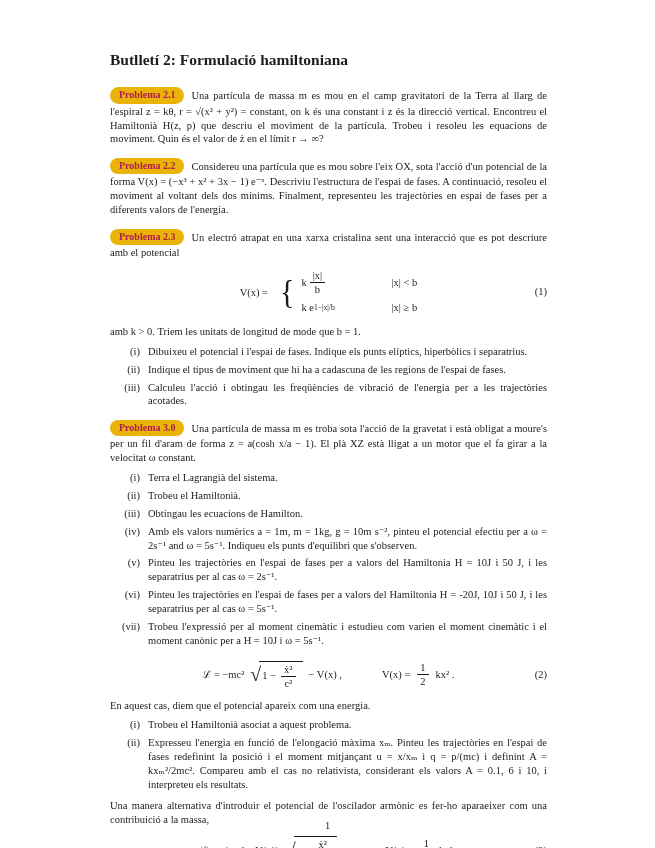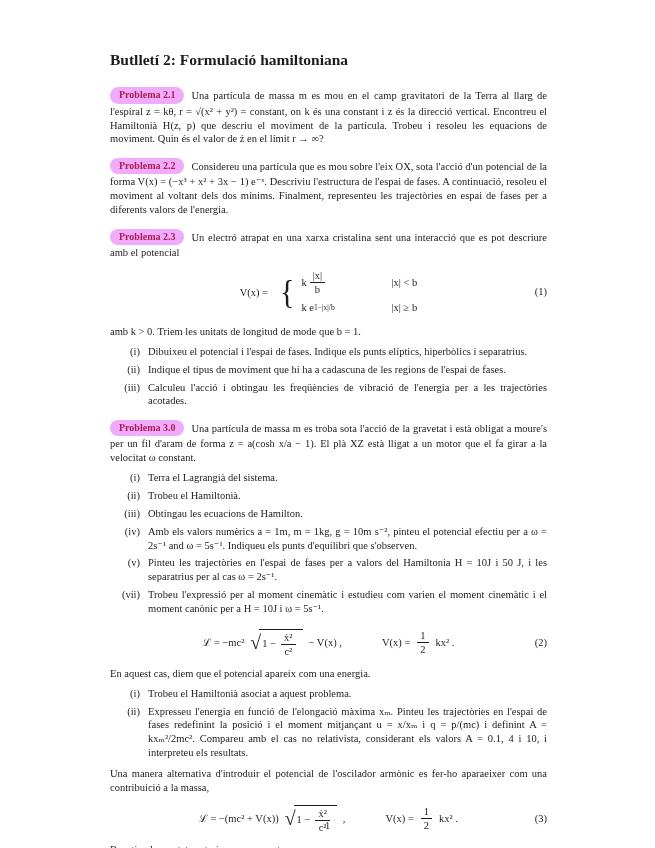--- a/index.html
+++ b/index.html
@@ -14,21 +14,21 @@
     font-size: 10.5px;
     line-height: 1.32;
     padding: 50px 60px 30px 62px;
     overflow: hidden;
   }
   h1.title { font-size: 15.5px; font-weight: bold; margin: 0 0 18px 0; }
   .problem { margin-top: 13px; }
   .para { margin: 0; text-align: justify; }
   .badge {
     display: inline-block;
-    background: #f0abfc;
+    background: #eab308;
     color: #ad1e4e;
     font-weight: bold;
     font-size: 10px;
     padding: 1px 9px 2px 9px;
     border-radius: 9px;
     margin-right: 7px;
     position: relative; top: -1px;
     white-space: nowrap;
   }
   .items { margin: 6px 0 0 0; }
@@ -141,20 +141,24 @@
       </div>
       <div class="item">
         <span class="item-label">(iv)</span>
         <span class="item-text">Amb els valors numèrics a = 1m, m = 1kg, g = 10m s⁻², pinteu el potencial efectiu per a ω = 2s⁻¹ and ω = 5s⁻¹. Indiqueu els punts d'equilibri que s'observen.</span>
       </div>
       <div class="item">
         <span class="item-label">(v)</span>
         <span class="item-text">Pinteu les trajectòries en l'espai de fases per a valors del Hamiltonia H = 10J i 50 J, i les separatrius per al cas ω = 2s⁻¹.</span>
       </div>
       <div class="item">
+        <span class="item-label">(vi)</span>
+        <span class="item-text">Pinteu les trajectòries en l'espai de fases per a valors del Hamiltonia H = -20J, 10J i 50 J, i les separatrius per al cas ω = 5s⁻¹.</span>
+      </div>
+      <div class="item">
         <span class="item-label">(vii)</span>
         <span class="item-text">Trobeu l'expressió per al moment cinemàtic i estudieu com varien el moment cinemàtic i el moment canònic per a H = 10J i ω = 5s⁻¹.</span>
       </div>
     </div>
   </section>
 
   <section class="problem">
 
     <div class="eq">
       <span class="eq-main">
@@ -184,21 +188,21 @@
 
     <p class="para">En aquest cas, diem que el potencial apareix com una energia.</p>
 
     <div class="items">
       <div class="item">
         <span class="item-label">(i)</span>
         <span class="item-text">Trobeu el Hamiltonià asociat a aquest problema.</span>
       </div>
       <div class="item">
         <span class="item-label">(ii)</span>
-        <span class="item-text">Expresseu l'energia en funció de l'elongació màxima xₘ. Pinteu les trajectòries en l'espai de fases redefinint la posició i el moment mitjançant u = x/xₘ i q = p/(mc) i definint A = kxₘ²/2mc². Compareu amb el cas no relativista, considerant els valors A = 0.1, 4 i 10, i interpreteu els resultats.</span>
+        <span class="item-text">Expresseu l'energia en funció de l'elongació màxima xₘ. Pinteu les trajectòries en l'espai de fases redefinint la posició i el moment mitjançant u = x/xₘ i q = p/(mc) i definint A = kxₘ²/2mc². Compareu amb el cas no relativista, considerant els valors A = 0.1, 6 i 10, i interpreteu els resultats.</span>
       </div>
     </div>
 
     <p class="para" style="margin-top:7px">Una manera alternativa d'introduir el potencial de l'oscilador armònic es fer-ho aparaeixer com una contribuició a la massa,</p>
 
     <div class="eq">
       <span class="eq-main">
         <span>ℒ = −(mc² + V(x))</span>
         <span class="sqrt">
           <span class="rad">√</span>

